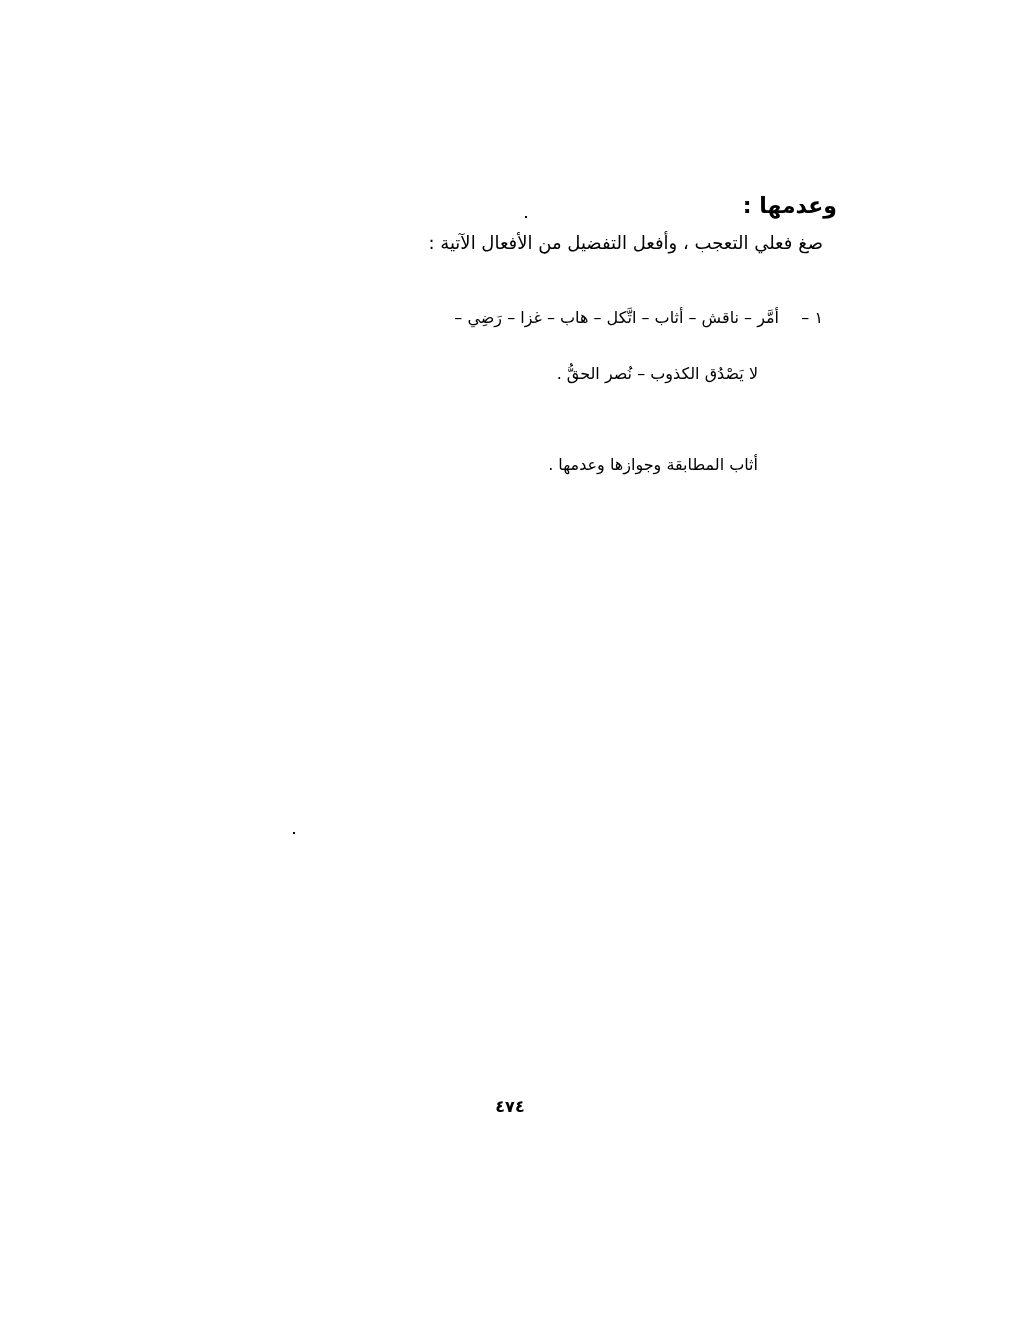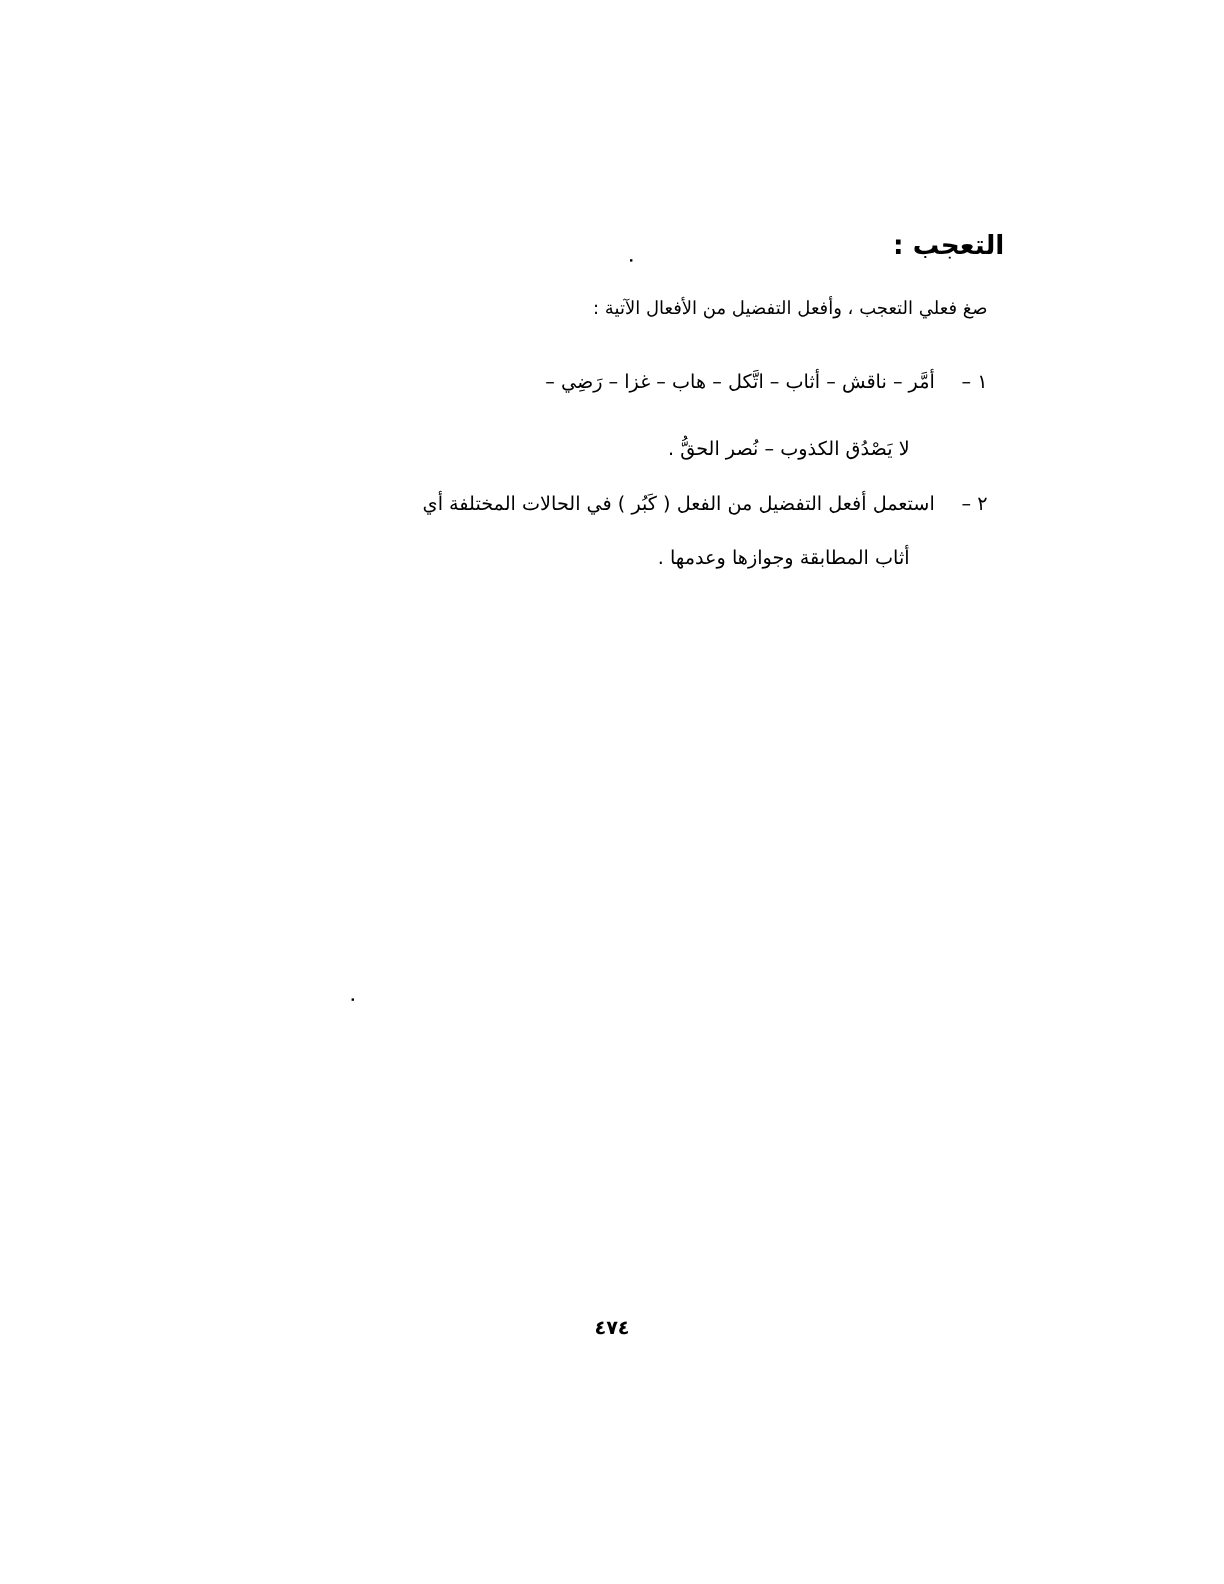--- a/index.html
+++ b/index.html
@@ -29,22 +29,22 @@
     }
     .heading {
       right: 183px;
       top: 193px;
       font-size: 22px;
       font-weight: bold;
       letter-spacing: 0.5px;
     }
     .instruction {
       right: 197px;
-      top: 248px;
-      font-size: 15px;
+      top: 232px;
+      font-size: 18px;
     }
     .item {
       position: absolute;
       right: 197px;
       direction: rtl;
       font-size: 16px;
       white-space: nowrap;
     }
     .item .num {
       display: inline-block;
@@ -69,31 +69,28 @@
       width: 2px;
       height: 2px;
       background: #000;
     }
   </style>
 </head>
 <body>
 
 <div class="page">
 
-  <div class="rtl heading">التعجب :</div>
+  <div class="rtl heading">وعدمها :</div>
 
   <div class="rtl instruction">صغ فعلي التعجب ، وأفعل التفضيل من الأفعال الآتية :</div>
 
   <div class="item item-1">
     <span class="num">١ –</span><span>أمَّر – ناقش – أثاب – اتَّكل – هاب – غزا – رَضِي –</span>
   </div>
   <div class="item item-1-cont">لا يَصْدُق الكذوب – نُصر الحقُّ .</div>
 
-  <div class="item item-2">
-    <span class="num">٢ –</span><span>استعمل أفعل التفضيل من الفعل ( كَبُر ) في الحالات المختلفة أي</span>
-  </div>
   <div class="item item-2-cont">أثاب المطابقة وجوازها وعدمها .</div>
 
   <div class="page-number">٤٧٤</div>
 
   <div class="speck" style="left:525px; top:216px;"></div>
   <div class="speck" style="left:293px; top:832px;"></div>
 </div>
 
 </body></html>

